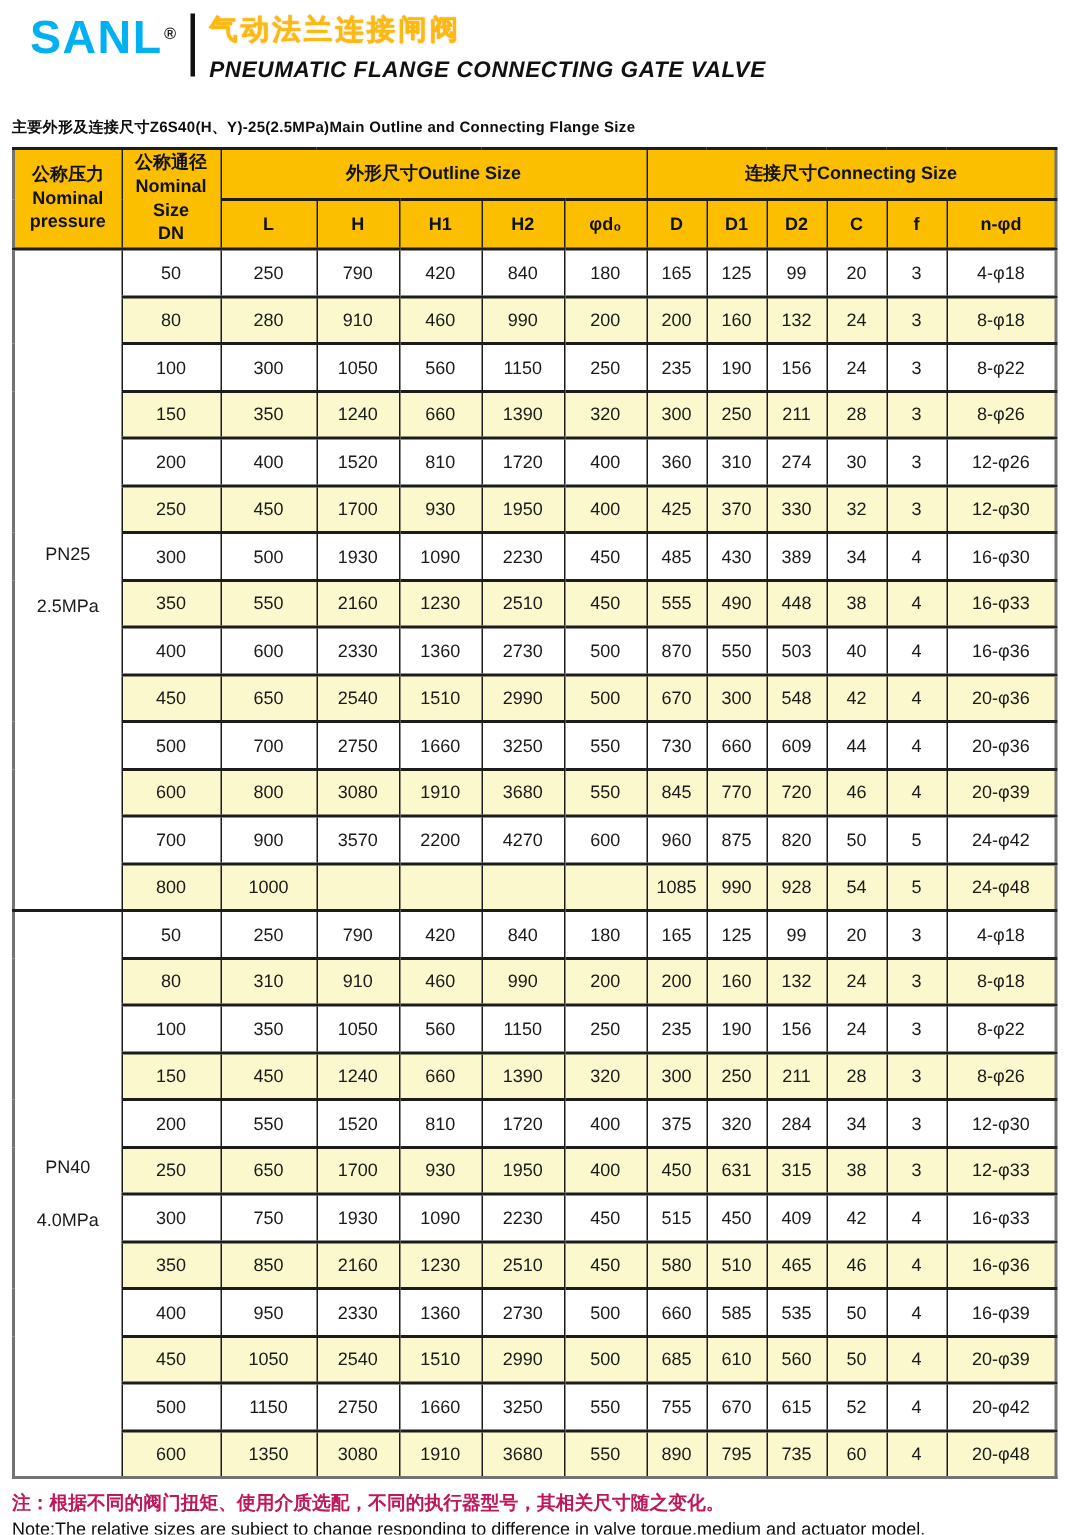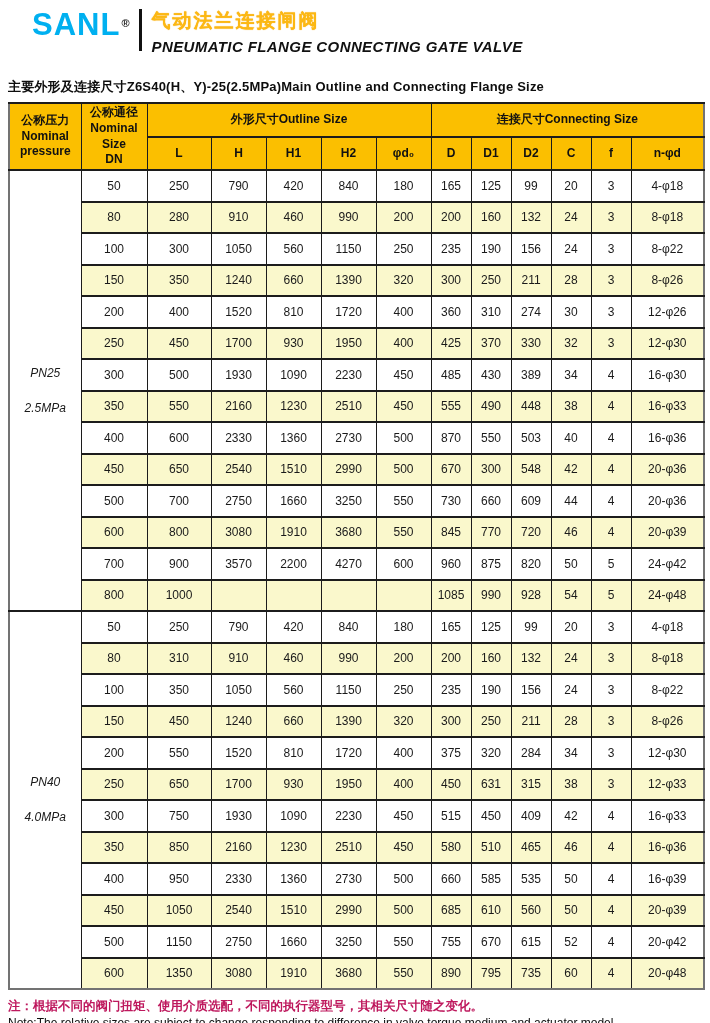--- a/index.html
+++ b/index.html
@@ -2,39 +2,39 @@
 <html><head>
 <meta charset="utf-8">
 <style>
   html,body{margin:0;padding:0;}
   body{
     width:710px;height:1023px;background:#ffffff;
     font-family:"Liberation Sans","DejaVu Sans",sans-serif;
     color:#161616;overflow:hidden;
   }
   
-  .logo-row{display:flex;align-items:flex-start;padding:7px 0 0 32px;height:52px;}
+  .logo-row{display:flex;align-items:flex-start;padding:7px 0 0 20px;height:52px;}
   .brand{
     font-size:31px;font-weight:bold;color:#00b0f0;letter-spacing:1px;
     line-height:36px;font-style:normal;
   }
   .reg{font-size:11px;font-weight:bold;color:#222;vertical-align:top;position:relative;top:-2px;left:1px;}
   .logo-divider{width:3px;background:#111;height:42px;margin:2px 10px 0 9px;}
   .logo-right{display:flex;flex-direction:column;}
   .product-zh{
     font-size:19px;font-weight:bold;color:#fcb813;letter-spacing:2px;line-height:28px;
     text-shadow:0 0 1px #f7a600;
   }
   .product-en{
     font-size:15px;font-weight:bold;font-style:italic;color:#111;
     letter-spacing:0.4px;margin-top:3px;
   }
   
   .page-title{
-    margin:19px 0 6px 8px;font-size:13px;font-weight:bold;color:#0d0d0d;
+    margin:19px 0 6px 8px;font-size:10px;font-weight:bold;color:#0d0d0d;
     letter-spacing:0.2px;
   }
   
   table.spec{
     border-collapse:collapse;table-layout:fixed;
     margin-left:8px;width:695px;
     border:2px solid #737373;
   }
   table.spec th,table.spec td{
     border:1px solid #1c1c1c;border-top-width:2px;
@@ -43,21 +43,21 @@
   }
   table.spec thead th{
     background:#fbbf00;color:#111;font-weight:bold;
     white-space:pre-line;line-height:1.3;
   }
   .hrow1 th{height:32px;}
   .hrow2 th{height:31px;}
   table.spec tbody td{height:29.5px;background:#ffffff;color:#1a1a1a;}
   table.spec tbody tr.stripe td{background:#faf8cc;}
   table.spec tbody td.pressure-cell{
-    background:#ffffff;white-space:pre-line;line-height:2.9;font-size:12px;font-style:italic;
+    background:#ffffff;white-space:pre-line;line-height:2.9;font-size:12px;
   }
   
   .notes{margin:7px 0 0 8px;}
   .note-zh{font-size:12.5px;font-weight:bold;color:#be185d;line-height:1.45;}
   .note-en{font-size:12px;color:#0d0d0d;line-height:1.45;}
 </style>
 </head>
 <body>
 
 <div class="logo-row">

